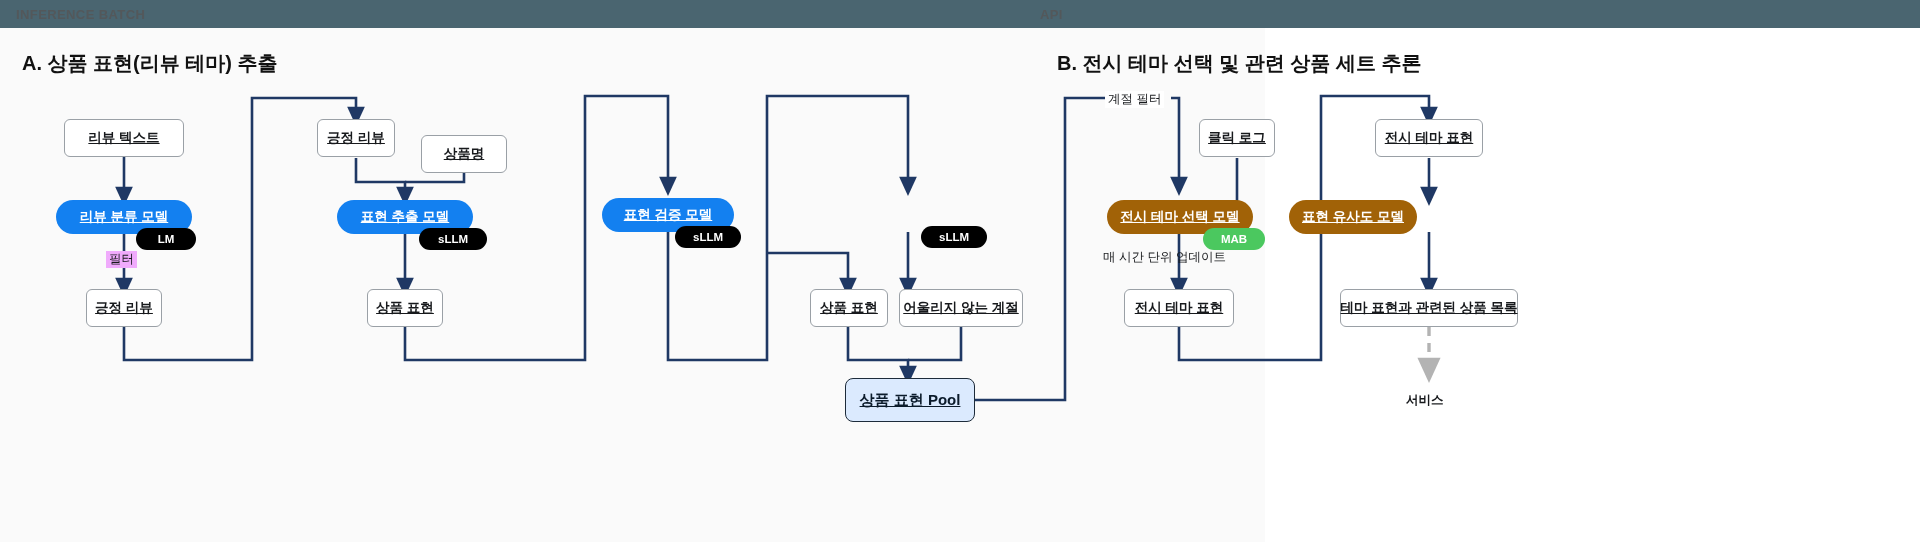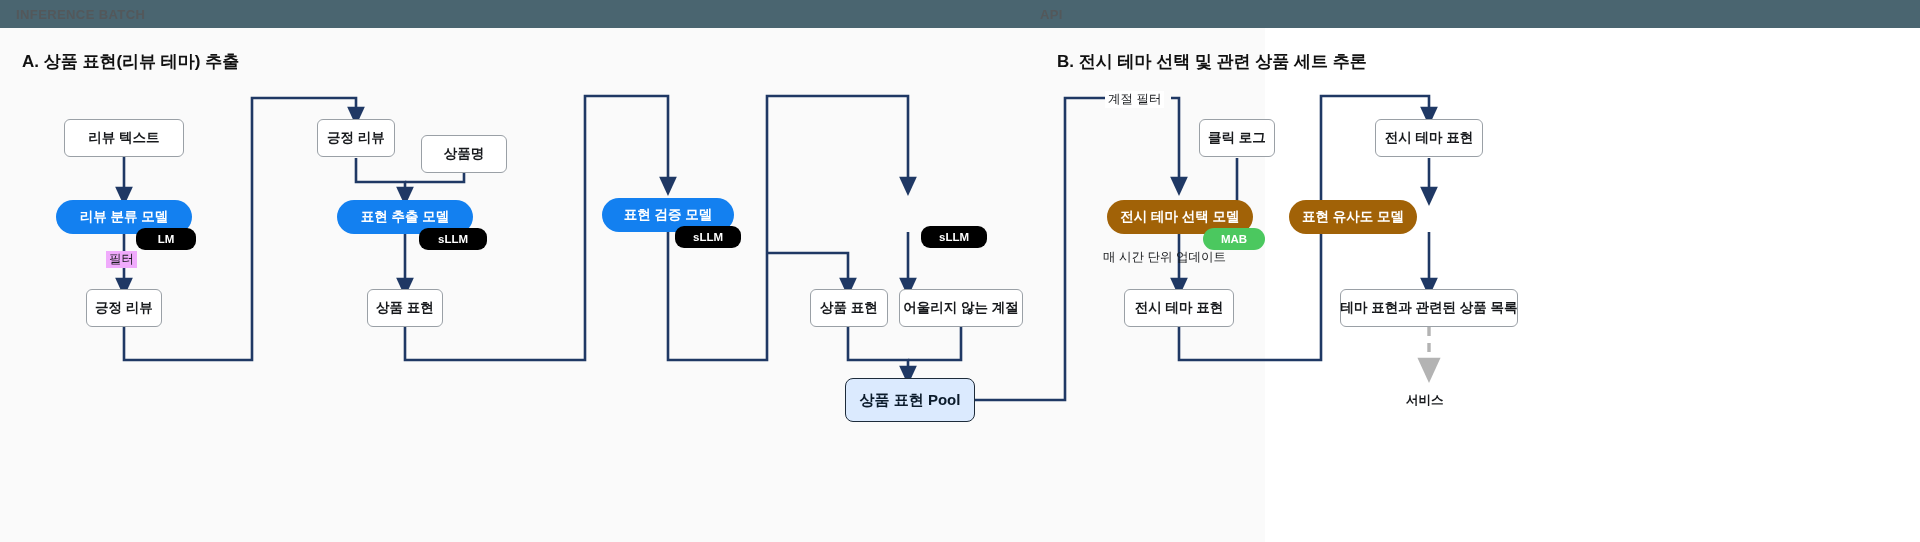--- a/index.html
+++ b/index.html
@@ -42,34 +42,35 @@
     position: absolute;
     top: 28px;
     height: 514px;
     background: #fafafa;
   }
   #panel-a { left: 0;    width: 1265px; }
   #panel-b { left: 1265px; width: 655px; background: #ffffff; }
 
   .panel-title {
     position: absolute;
-    font-size: 17px;
+    font-size: 20px;
     font-weight: bold;
     color: #111111;
     white-space: nowrap;
   }
 
   
   .node {
     position: absolute;
     display: flex;
     align-items: center;
     justify-content: center;
     text-align: center;
     white-space: nowrap;
+    text-decoration: underline;
   }
   .box {
     background: #ffffff;
     border: 1px solid #9aa0a6;
     border-radius: 6px;
     font-size: 13.5px;
     font-weight: bold;
     color: #17191c;
     height: 38px;
   }
@@ -99,21 +100,21 @@
     align-items: center;
     justify-content: center;
     height: 22px;
     border-radius: 12px;
     font-size: 11.5px;
     font-weight: bold;
     color: #ffffff;
     white-space: nowrap;
     z-index: 5;
   }
-  .badge.black { background: #000000; border-radius: 9px; }
+  .badge.black { background: #000000; }
   .badge.green { background: #4bc85f; }
 
   .edge-label {
     position: absolute;
     background: #f0abfc;
     font-size: 12.5px;
     color: #17191c;
     white-space: nowrap;
     padding: 0 3px;
     z-index: 4;

